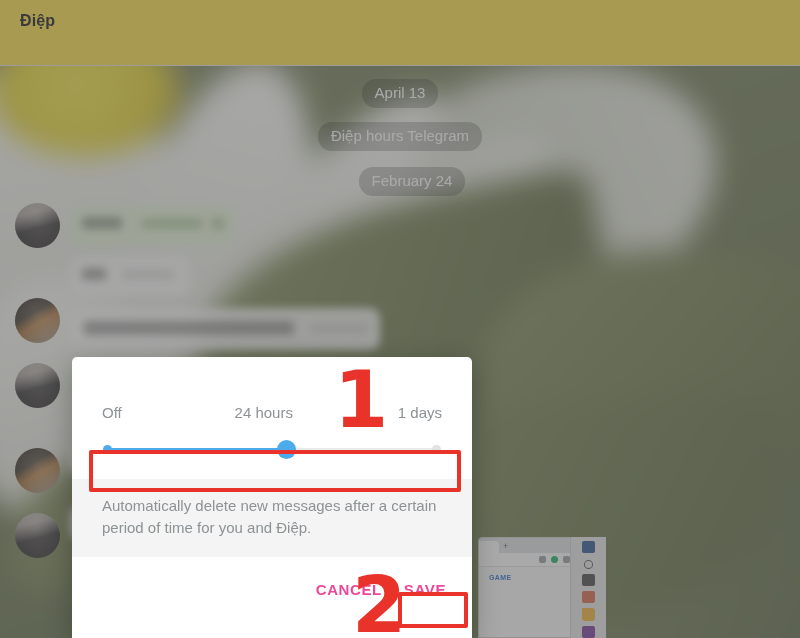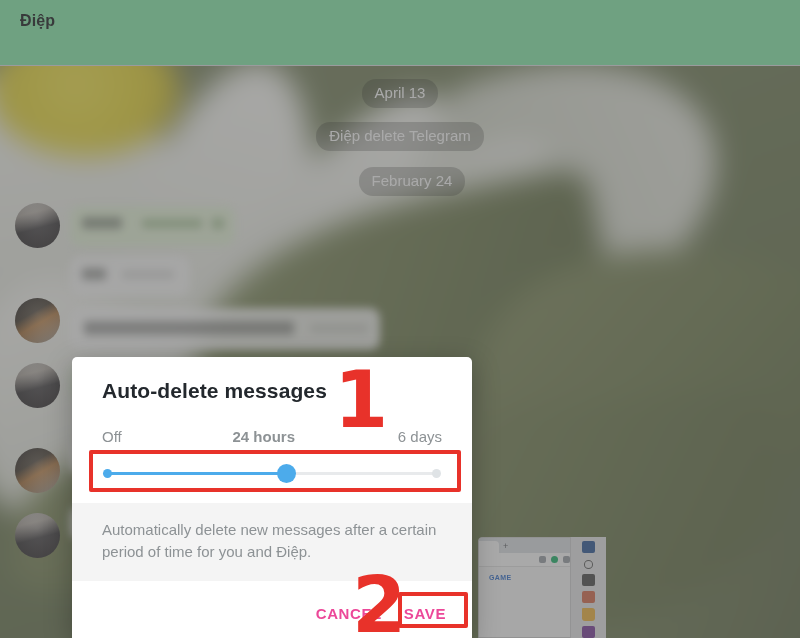--- a/index.html
+++ b/index.html
@@ -21,21 +21,21 @@
     height: 638px;
     overflow: hidden;
   }
 
   
   .chat-header {
     position: absolute;
     top: 0; left: 0;
     width: 800px;
     height: 66px;
-    background: #86efac;
+    background: #fde047;
     border-bottom: 1px solid #dfe1e5;
     padding: 10px 0 0 20px;
     z-index: 5;
   }
   .chat-title {
     font-size: 16px;
     font-weight: bold;
     color: #14171a;
     letter-spacing: 0.1px;
     line-height: 22px;
@@ -240,21 +240,21 @@
   }
 
   .slider-block { margin-top: 25px; position: relative; }
   .tick-labels {
     display: flex;
     justify-content: space-between;
     font-size: 15px;
     color: #8d9295;
     padding: 0 0 0 0;
   }
-  .tick-labels span:nth-child(2) { margin-left: 8px; font-weight: bold; }
+  .tick-labels span:nth-child(2) { margin-left: 8px; }
 
   .slider-row {
     position: relative;
     height: 28px;
     margin-top: 14px;
     display: flex;
     align-items: center;
   }
   .track {
     position: absolute;
@@ -406,21 +406,21 @@
       <div class="bubble bub-in" style="left:70px; top:440px; width:160px; height:34px;">
         <div class="bub-line" style="left:14px; top:10px; width:90px; height:12px;"></div>
       </div>
     </div>
 
     <div class="pill-col">
       <div class="pill-wrap pw1">
         <span class="pill">April 13</span>
       </div>
       <div class="pill-wrap pw2">
-        <span class="pill">Điệp delete Telegram</span>
+        <span class="pill">Điệp hours Telegram</span>
       </div>
       <div class="pill-wrap pw3">
         <span class="pill">February 24</span>
       </div>
     </div>
   </div>
 
   <div class="chat-header">
     <div class="chat-title">Điệp</div>
   </div>
@@ -453,27 +453,26 @@
     <span class="tb-ic tb-task"></span>
     <span class="tb-ic tb-chat"></span>
     <span class="tb-ic tb-folder"></span>
     <span class="tb-ic tb-onenote"></span>
   </div>
 
   <div class="dim"></div>
 
   <div class="dialog">
     <div class="dlg-top">
-      <div class="dlg-title">Auto-delete messages</div>
 
       <div class="slider-block">
         <div class="tick-labels">
           <span>Off</span>
           <span>24 hours</span>
-          <span>6 days</span>
+          <span>1 days</span>
         </div>
 
         <div class="slider-row">
           <div class="track"></div>
           <div class="track-fill"></div>
           <div class="dot dot-start"></div>
           <div class="dot dot-end"></div>
           <div class="thumb"></div>
         </div>
       </div>

